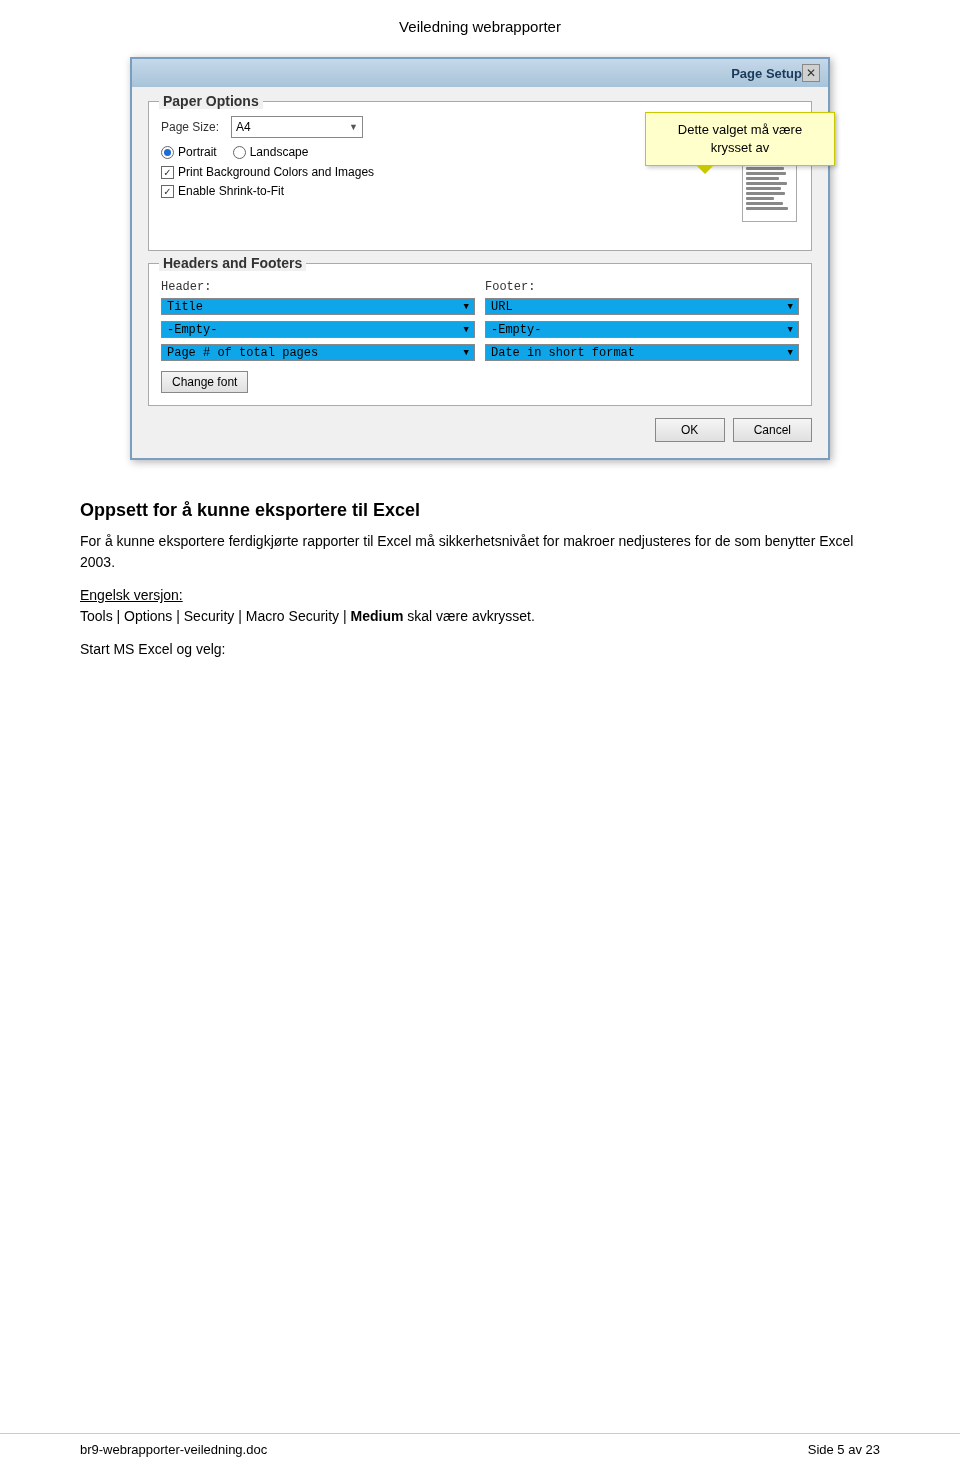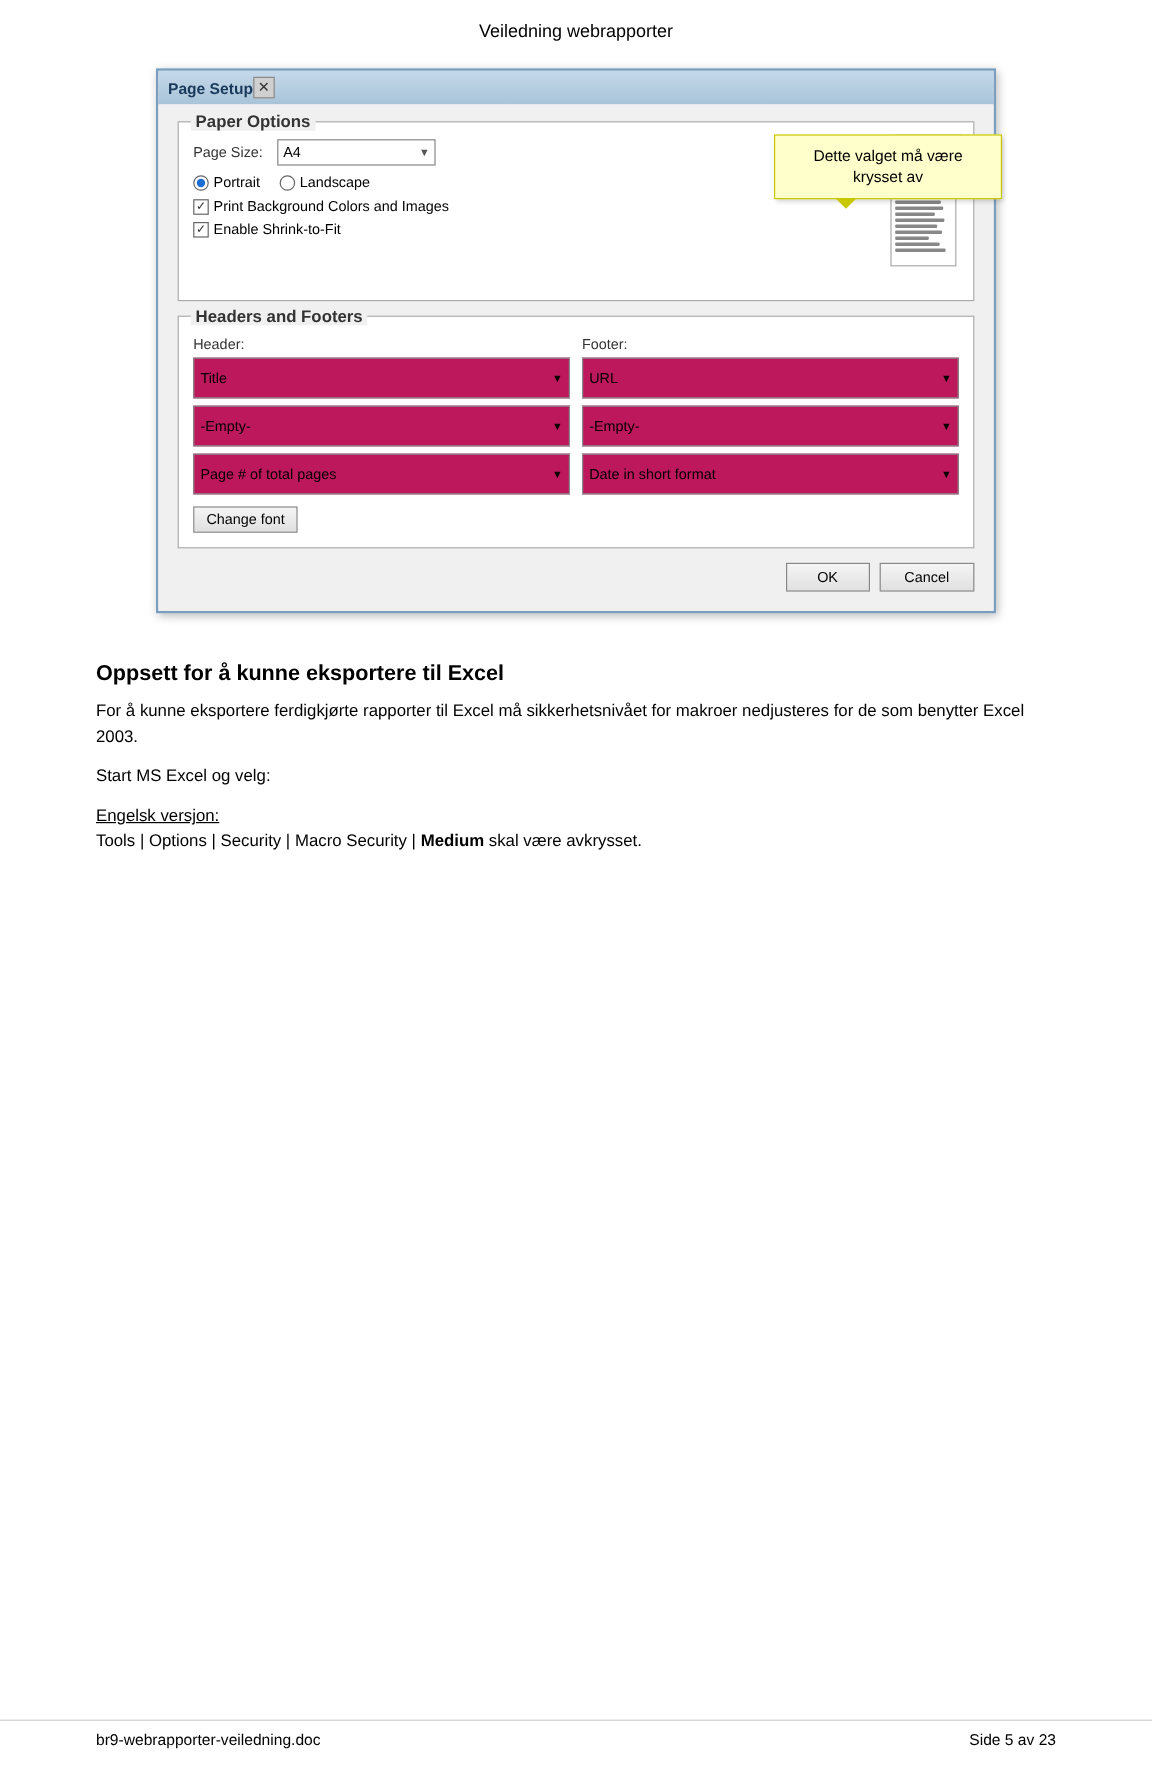--- a/index.html
+++ b/index.html
@@ -36,21 +36,21 @@
       margin: 0 auto;
       box-shadow: 2px 2px 8px rgba(0,0,0,0.3);
       position: relative;
     }
 
     .dialog-titlebar {
       background: linear-gradient(to bottom, #c5d9ea, #a8c3d8);
       padding: 5px 8px;
       display: flex;
       align-items: center;
-      justify-content: flex-start;
+      justify-content: flex-end;
     }
 
     .dialog-title-text {
       font-size: 13px;
       font-weight: bold;
       color: #1a3a5c;
     }
 
     .dialog-close-btn {
       width: 18px;
@@ -268,37 +268,38 @@
     }
 
     
     .hf-section {
       padding-top: 16px;
     }
 
     .hf-columns {
       display: flex;
       gap: 10px;
+      font-family: Liberation Mono, monospace;
     }
 
     .hf-col {
       flex: 1;
     }
 
     .hf-col-label {
       font-size: 12px;
       color: #333;
       margin-bottom: 4px;
     }
 
     .hf-select {
       width: 100%;
-      height: 34px;
+      height: 17px;
       border: 1px solid #888;
-      background: #be185d;
+      background: #0ea5e9;
       font-size: 12px;
       display: flex;
       align-items: center;
       justify-content: space-between;
       padding: 0 5px;
       cursor: pointer;
       margin-bottom: 6px;
     }
 
     
@@ -517,25 +518,25 @@
 </div>
 
 <div class="main-content">
   <h2 class="section-heading">Oppsett for å kunne eksportere til Excel</h2>
 
   <p class="body-text">
     <span>For å kunne eksportere ferdigkjørte rapporter til Excel må sikkerhetsnivået for makroer nedjusteres for de som benytter Excel 2003.</span>
   </p>
 
   <p class="body-text-small">
-    <span>Start MS Excel og velg:</span>
-  </p>
-
-  <p class="body-text-small">
     <span class="underline">Engelsk versjon:</span><br>
     <span>Tools | Options | Security | Macro Security |</span> <strong>Medium</strong> <span>skal være avkrysset.</span>
+  </p>
+
+  <p class="body-text-small">
+    <span>Start MS Excel og velg:</span>
   </p>
 </div>
 
 <div class="page-footer">
   <span>br9-webrapporter-veiledning.doc</span>
   <span>Side 5 av 23</span>
 </div>
 
 </body></html>

